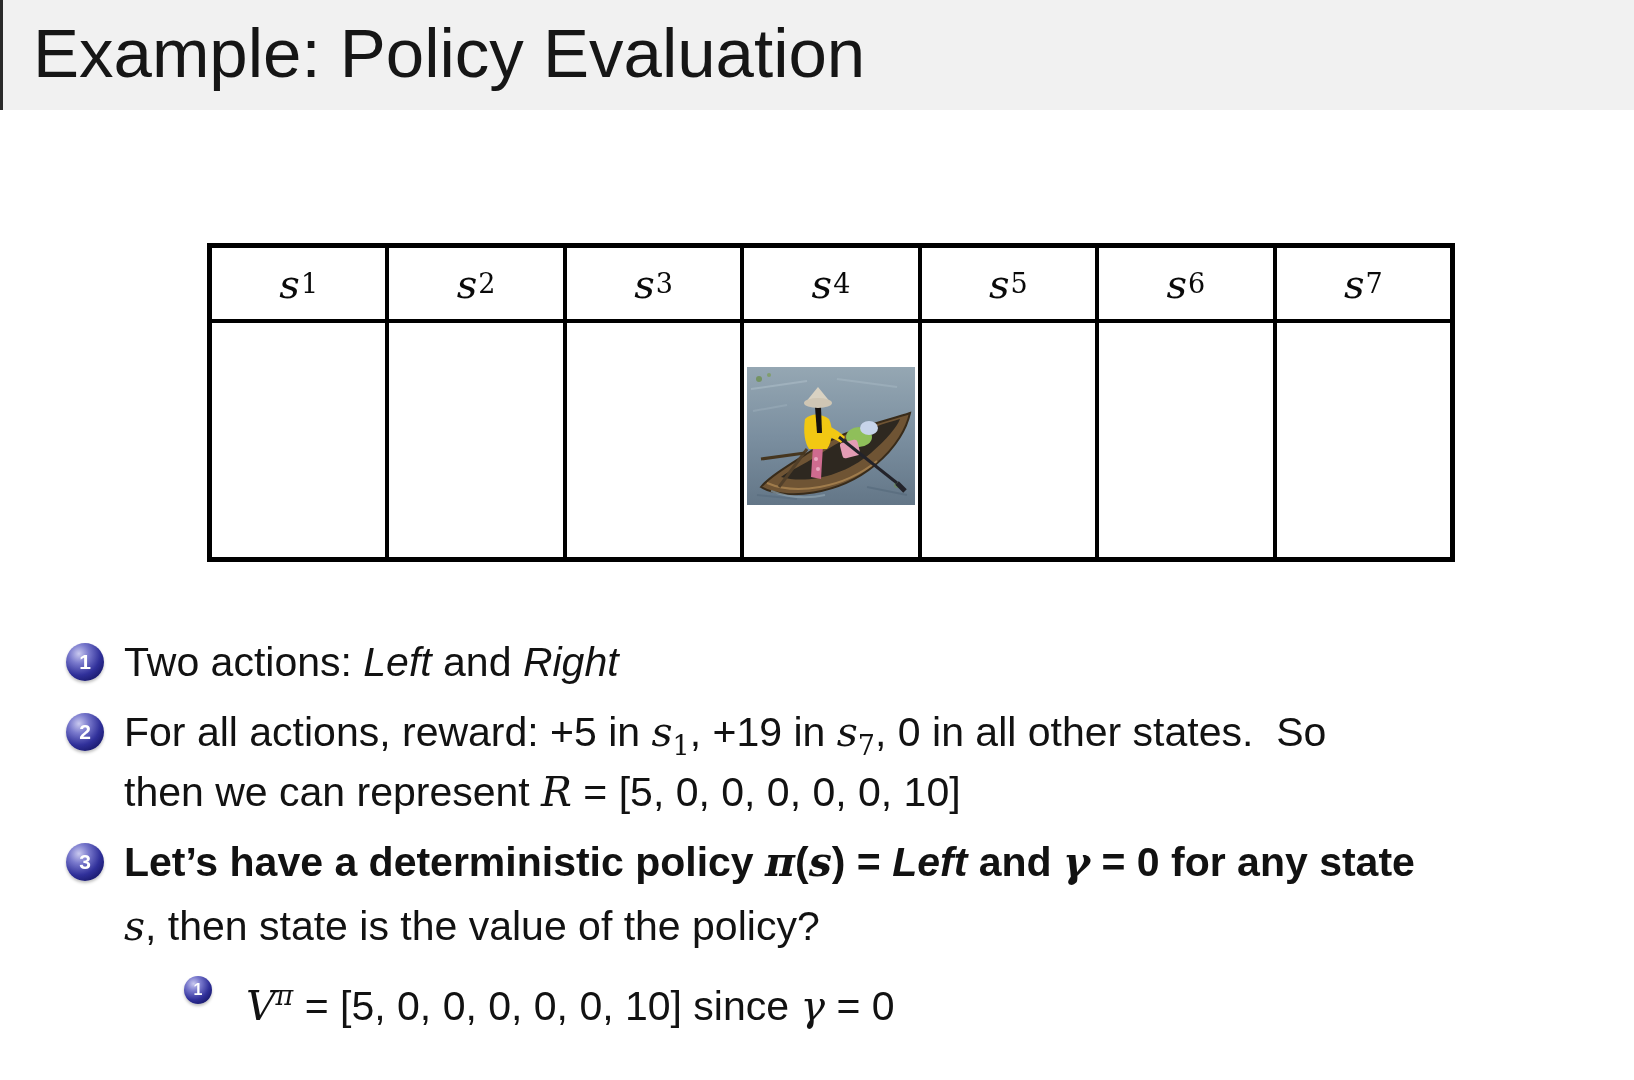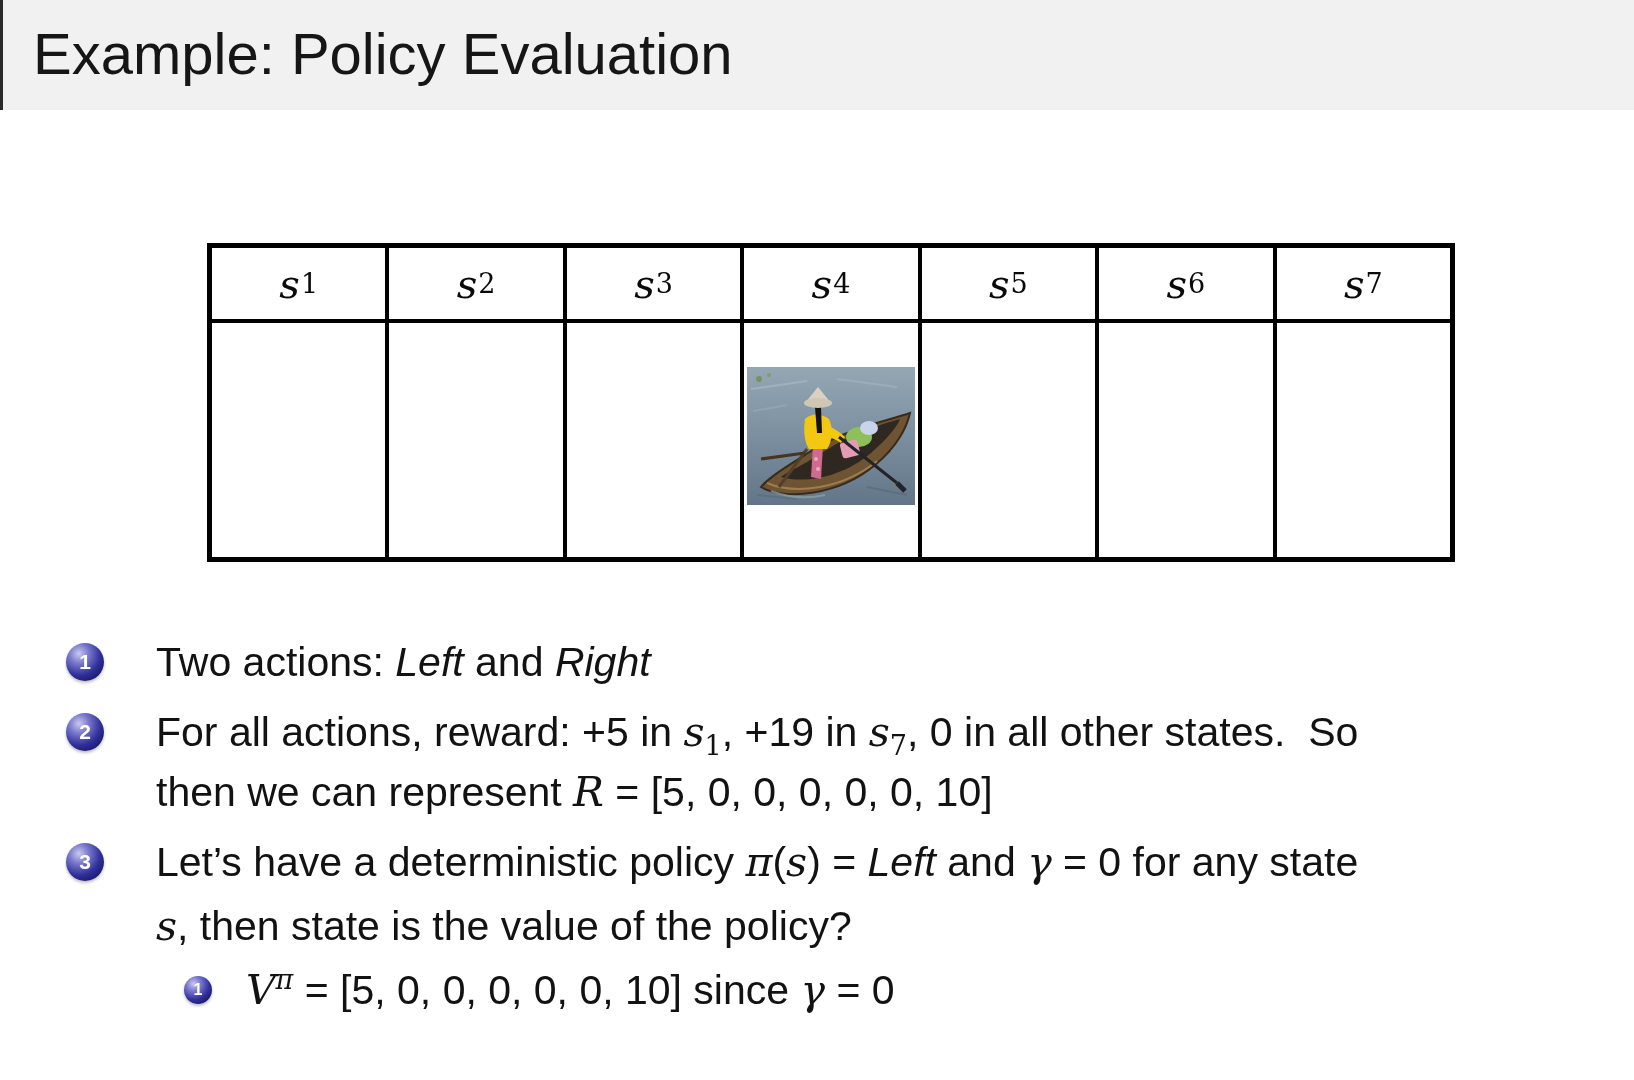--- a/index.html
+++ b/index.html
@@ -8,21 +8,21 @@
     background:#ffffff;color:#141414;
     font-family:"Liberation Sans",sans-serif;
   }
   
   .titlebar{
     position:absolute;left:0;top:0;width:1634px;height:110px;
     background:#f1f1f1;border-left:3px solid #2a2a2a;box-sizing:border-box;
   }
   .title{
     position:absolute;left:30px;top:0;height:110px;line-height:108px;
-    font-size:58px;color:#161616;letter-spacing:0;white-space:nowrap;
+    font-size:69px;color:#161616;letter-spacing:0;white-space:nowrap;
   }
   
   .stable{
     position:absolute;left:207px;top:243px;width:1248px;height:319px;
     border:5px solid #000;box-sizing:border-box;display:flex;background:#fff;
   }
   .scol{flex:1;display:flex;flex-direction:column;border-right:4px solid #000;}
   .scol:last-child{border-right:none;}
   .hd{
     height:71px;border-bottom:4px solid #000;flex:none;
@@ -40,24 +40,24 @@
   }
   
   .ball{
     position:absolute;width:38px;height:38px;border-radius:50%;
     background:radial-gradient(circle at 34% 28%, #c9c9ef 0%, #7a7acd 26%, #30309a 58%, #131360 88%);
     color:#fff;display:flex;align-items:center;justify-content:center;
     font-size:21px;font-weight:bold;box-shadow:0 2px 3px rgba(0,0,0,0.25);
   }
   .ball.small{width:28px;height:28px;font-size:16px;}
   .line{
-    position:absolute;left:156px;height:56px;line-height:56px;
+    position:absolute;left:124px;height:56px;line-height:56px;
     font-size:41px;color:#121212;white-space:nowrap;
   }
-  .line.subline{left:246px;}
+  .line.subline{left:246px;margin-top:16px;}
   .mi{font-family:"DejaVu Serif",serif;font-style:italic;}
   .it{font-style:italic;}
   .line sub{font-family:"DejaVu Serif",serif;font-size:27px;line-height:0;vertical-align:-9px;}
   .line sup{font-family:"DejaVu Serif",serif;font-style:italic;font-size:27px;line-height:0;vertical-align:15px;}
 </style>
 </head>
 <body>
 
 <div class="titlebar">
   <div class="title">Example: Policy Evaluation</div>
@@ -182,19 +182,19 @@
 
 <div class="ball" style="left:66px;top:713px;">
     <span>2</span>
   </div>
 <div class="line" style="top:704px;"><span>For all actions, reward: +5 in </span><span class="mi">s</span><sub>1</sub><span>, +19 in </span><span class="mi">s</span><sub>7</sub><span>, 0 in all other states.&nbsp; So</span></div>
 <div class="line" style="top:764px;"><span>then we can represent </span><span class="mi">R</span><span> = [5, 0, 0, 0, 0, 0, 10]</span></div>
 
 <div class="ball" style="left:66px;top:843px;">
     <span>3</span>
   </div>
-<div class="line" style="top:834px;"><span>Let’s have a deterministic policy </span><span class="mi">π</span><span>(</span><span class="mi">s</span><span>) = </span><span class="it">Left</span><span> and </span><span class="mi">γ</span><span> = 0 for any state</span></div>
+<div class="line" style="top:834px;font-weight:bold;"><span>Let’s have a deterministic policy </span><span class="mi">π</span><span>(</span><span class="mi">s</span><span>) = </span><span class="it">Left</span><span> and </span><span class="mi">γ</span><span> = 0 for any state</span></div>
 <div class="line" style="top:898px;"><span class="mi">s</span><span>, then state is the value of the policy?</span></div>
 
 <div class="ball small" style="left:184px;top:976px;">
     <span>1</span>
   </div>
 <div class="line subline" style="top:962px;"><span class="mi">V</span><sup>π</sup><span> = [5, 0, 0, 0, 0, 0, 10] since </span><span class="mi">γ</span><span> = 0</span></div>
 
 </body></html>

